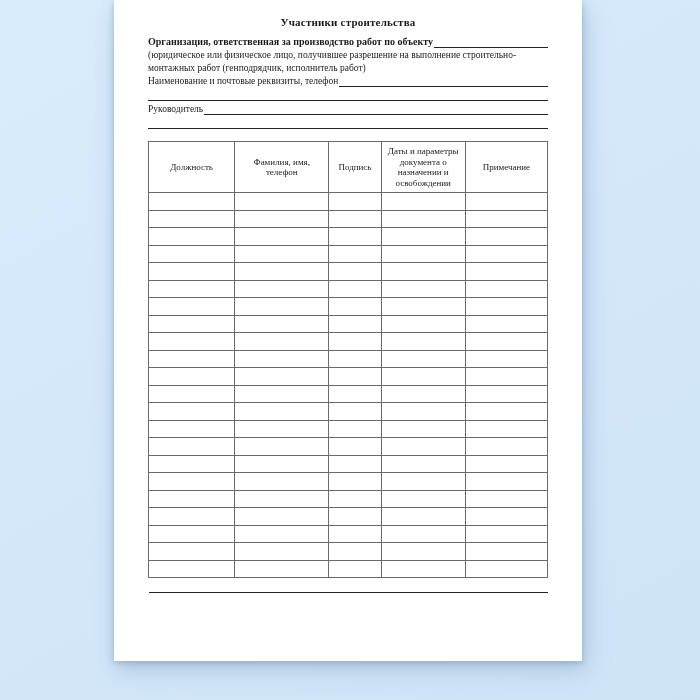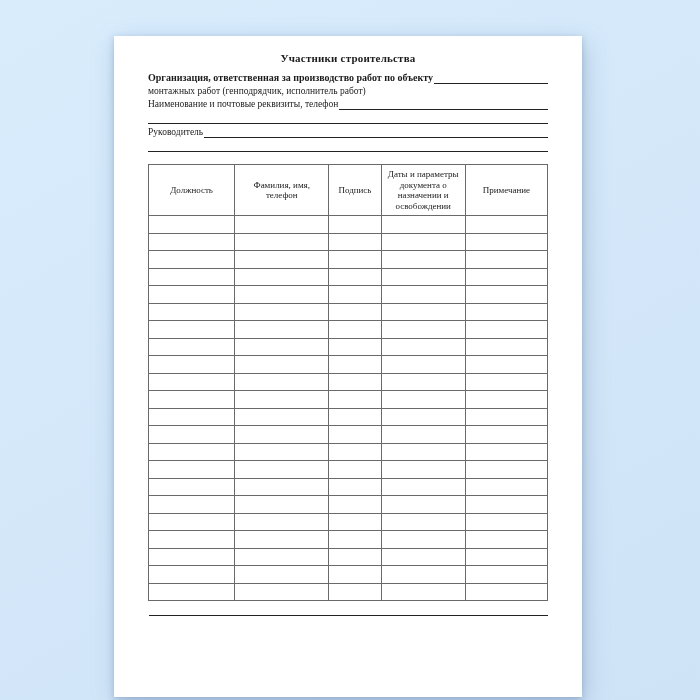--- a/index.html
+++ b/index.html
@@ -8,21 +8,21 @@
     font-family: "Liberation Serif", "DejaVu Serif", serif;
   }
   .stage {
     position: relative;
     width: 700px; height: 700px;
     background: linear-gradient(150deg, var(--bg-top, #d8ecfc) 0%, var(--bg-bottom, #cfe3f7) 100%);
     overflow: hidden;
   }
   .paper {
     position: absolute;
-    left: 114px; top: 36px;
+    left: 114px; top: 0;
     width: 468px; height: 661px;
     box-sizing: border-box;
     padding: 16px 34px 0 34px;
     background: var(--paper, #ffffff);
     box-shadow: 0 2px 6px rgba(108, 139, 176, 0.45),
                 3px 8px 22px rgba(108, 139, 176, 0.38);
     color: var(--ink, #1b1b1b);
   }
   .title {
     font-size: 11px;
@@ -89,20 +89,21 @@
   <div class="paper">
 
     <div class="title">Участники строительства</div>
 
     <div class="row bold">
       <span>Организация, ответственная за производство работ по объекту</span>
       <span class="fill"></span>
     </div>
 
     <div class="note">
+      <div>(юридическое или физическое лицо, получившее разрешение на выполнение строительно-</div>
       <div>монтажных работ (генподрядчик, исполнитель работ)</div>
     </div>
 
     <div class="row">
       <span>Наименование и почтовые реквизиты, телефон</span>
       <span class="fill"></span>
     </div>
 
     <div class="blank-full"></div>
 

